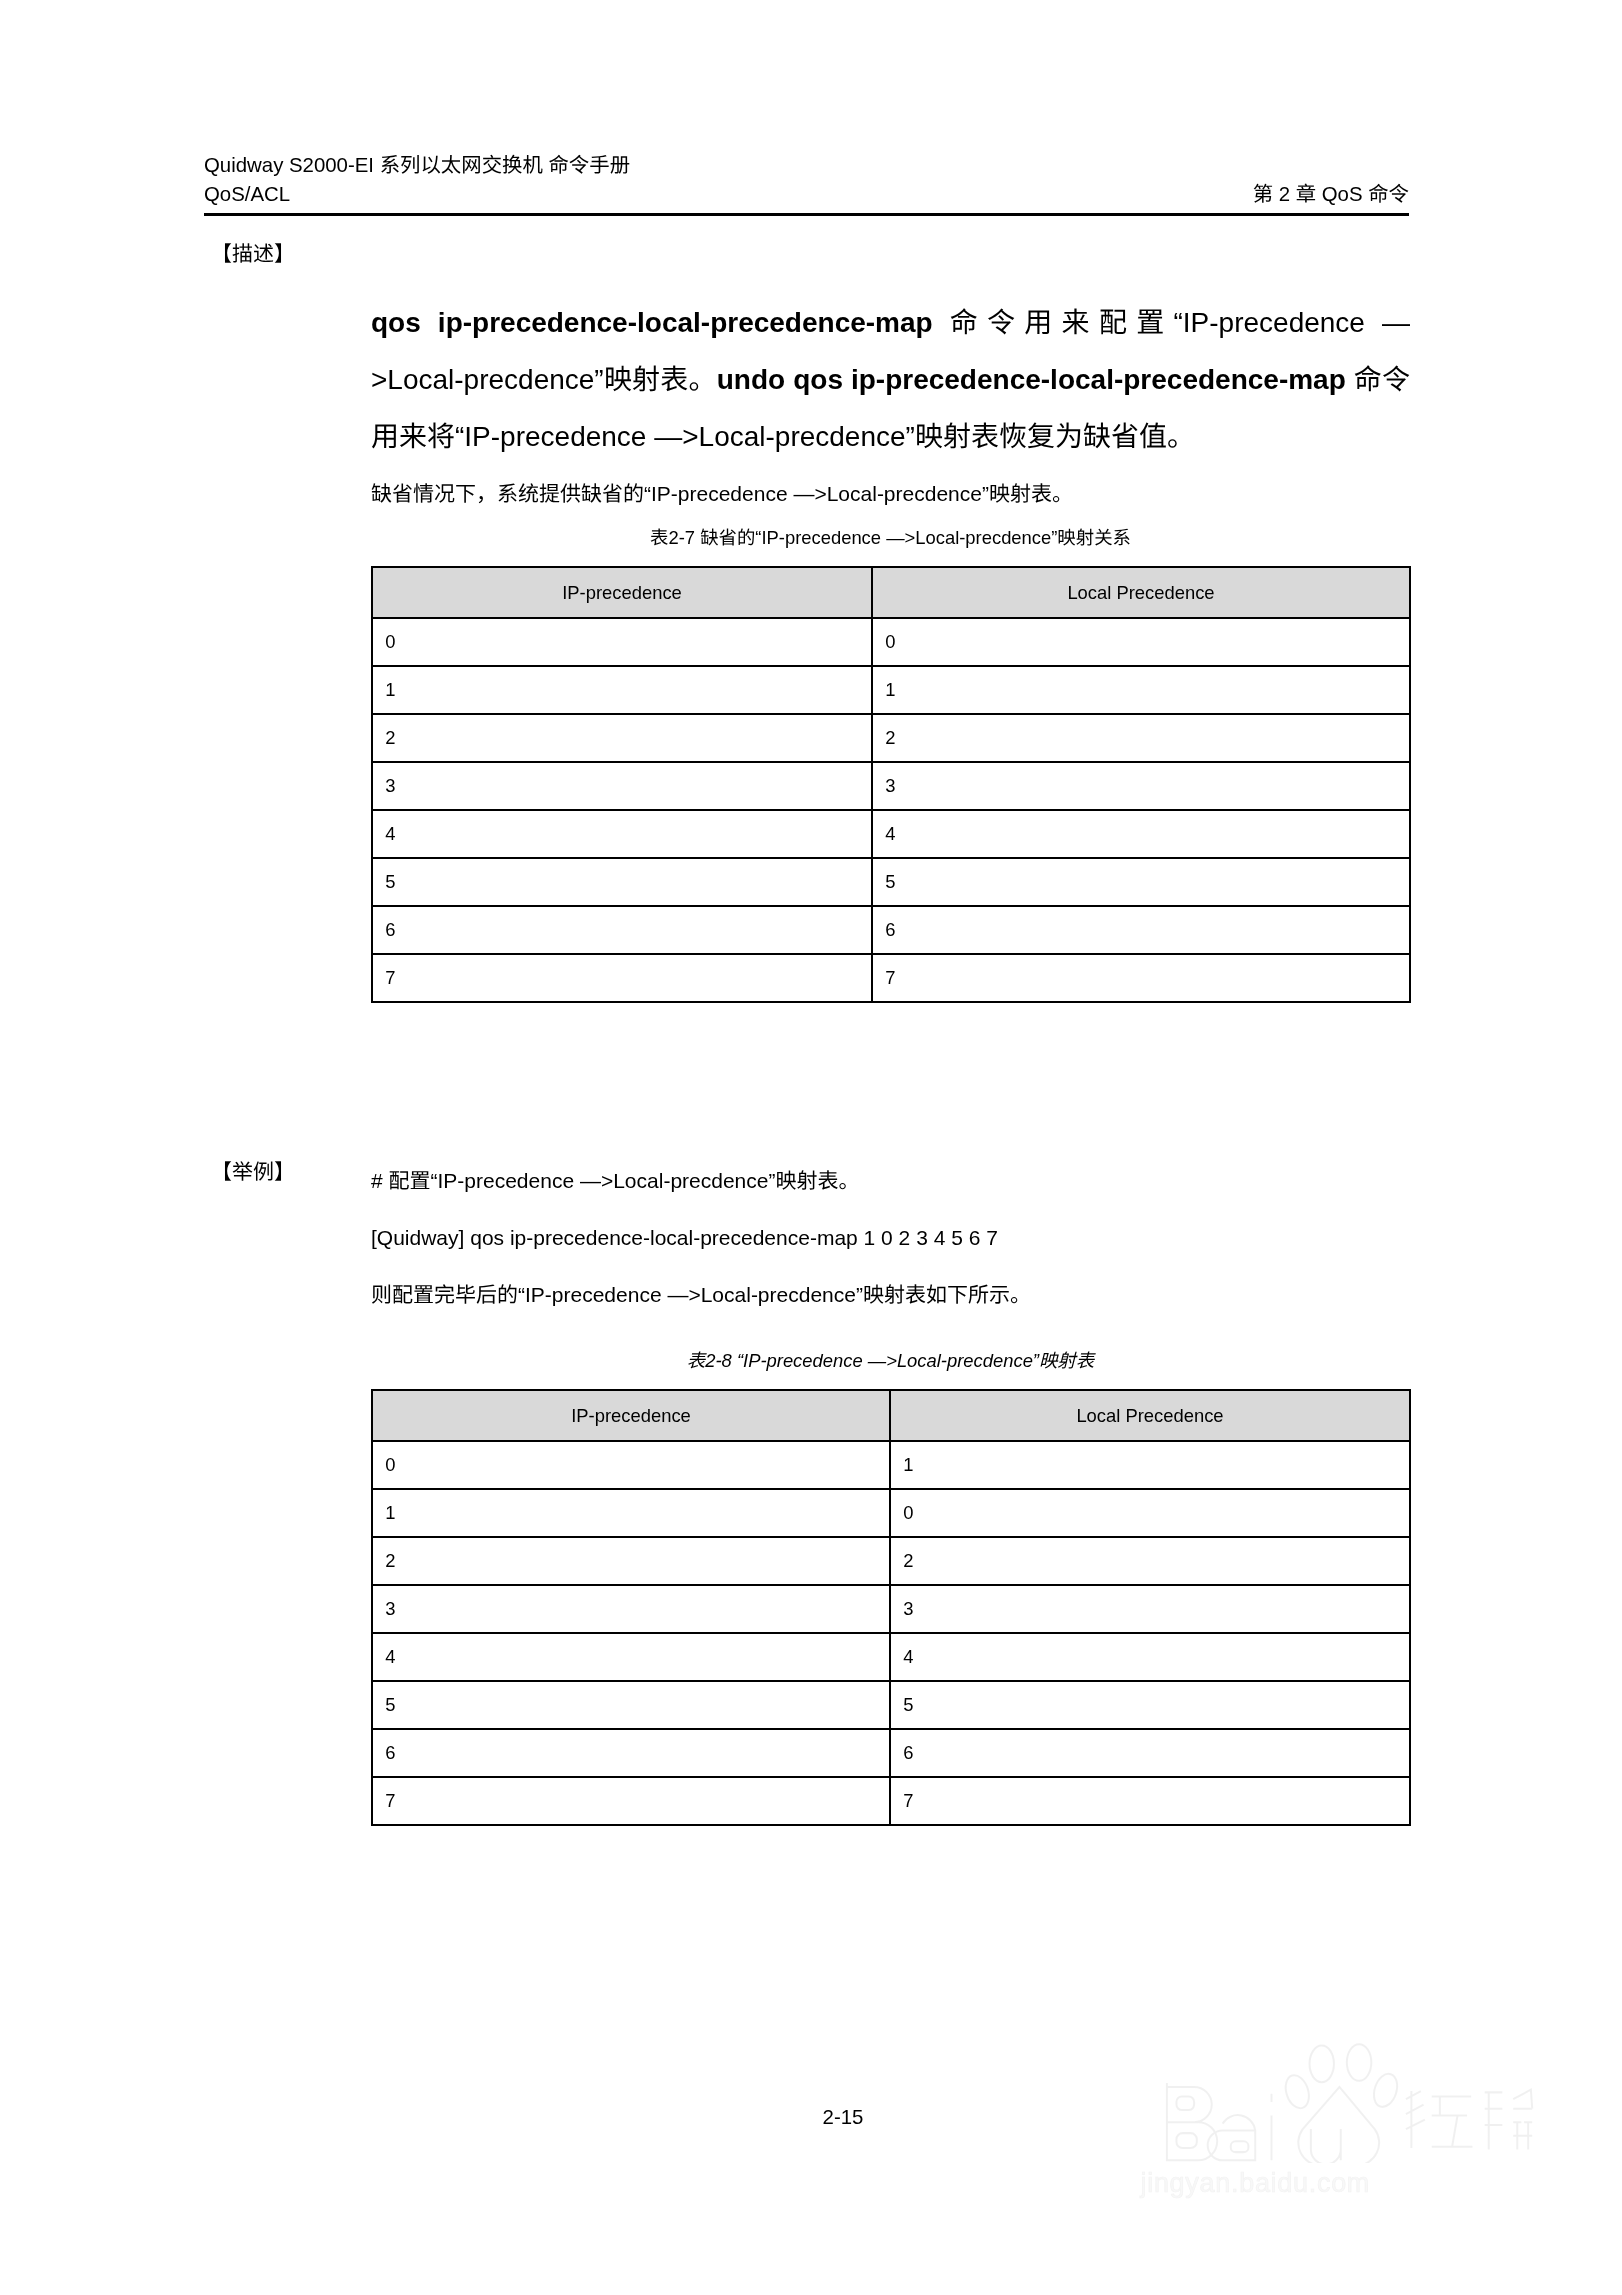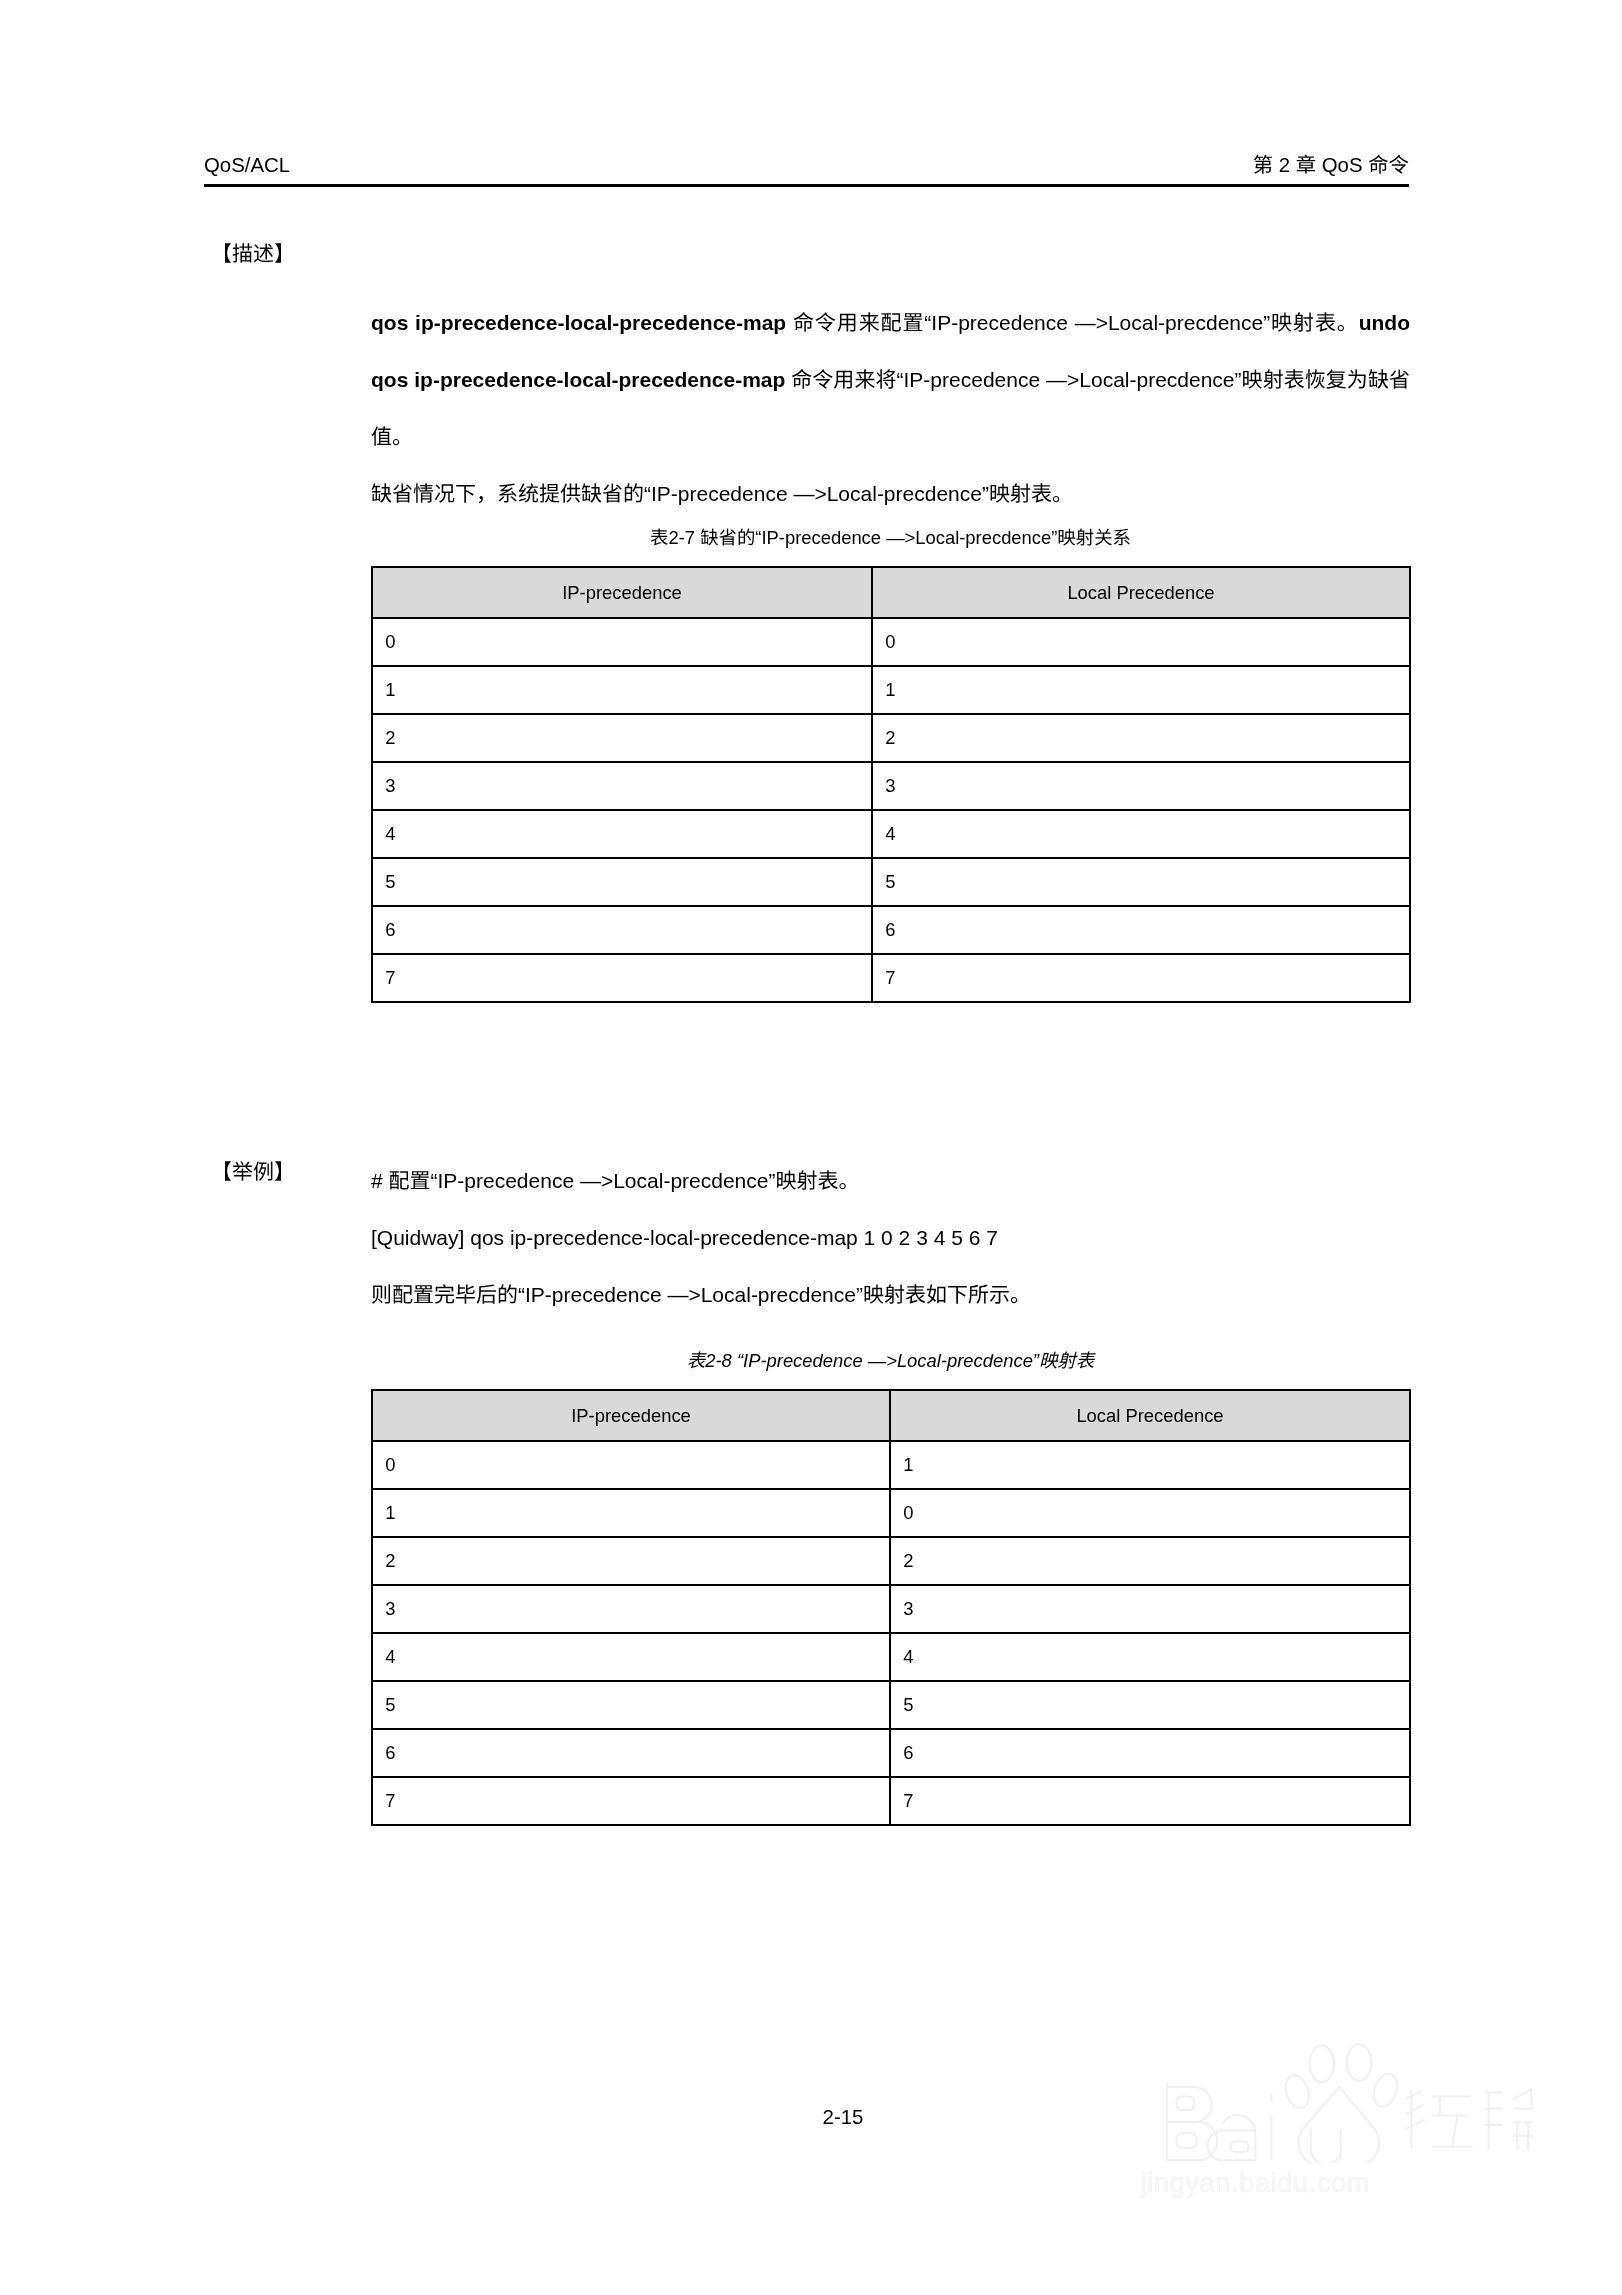--- a/index.html
+++ b/index.html
@@ -59,21 +59,21 @@
     white-space: nowrap;
   }
 
   
   .body-block {
     position: absolute;
     left: 371px;
     width: 1039px;
   }
   .para {
-    font-size: 21px;
+    font-size: 28px;
     line-height: 57px;
     text-align: justify;
     text-justify: inter-ideograph;
   }
   .para .b {
     font-weight: bold;
   }
   .para-plain {
     font-size: 21px;
     line-height: 57px;
@@ -157,20 +157,21 @@
     -webkit-text-stroke: 0.7px #e6e6e6;
     white-space: nowrap;
   }
 </style>
 </head>
 <body>
 
 <div class="page">
 
   <div class="page-header">
+    <div class="header-left-line1">Quidway S2000-EI 系列以太网交换机  命令手册</div>
     <div class="header-row">
       <span>QoS/ACL</span>
       <span>第 2 章  QoS 命令</span>
     </div>
     <div class="header-rule"></div>
   </div>
 
   <div class="section-heading" style="top:239px;">【描述】</div>
 
   <div class="body-block" style="top:294px;">

